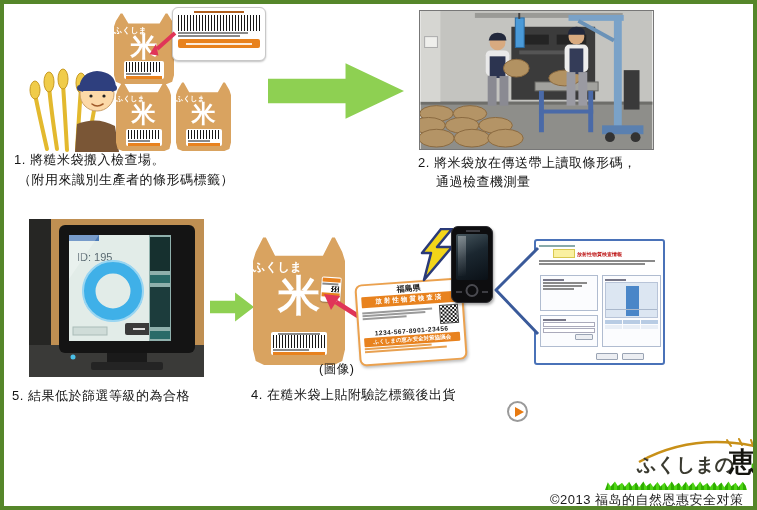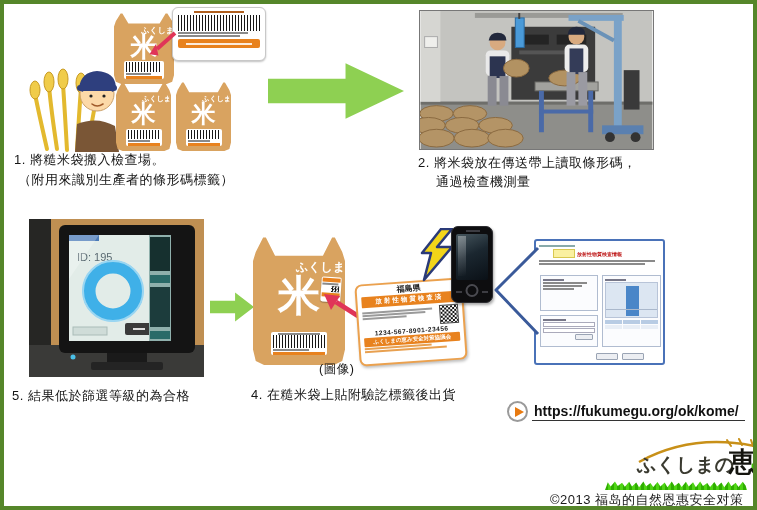--- a/index.html
+++ b/index.html
@@ -8,21 +8,21 @@
             border:4px solid #55862a; overflow:hidden; }
   .abs { position:absolute; }
 
   
   .cap { position:absolute; font-size:13px; color:#151515; letter-spacing:.5px; white-space:nowrap; }
 
   
   .bag { position:absolute; }
   .bag-shape { position:absolute; inset:0; background:#d9a360;
     clip-path:polygon(0 20%,3% 13%,11% 2%,14% 2%,24% 16%,76% 16%,86% 2%,89% 2%,97% 13%,100% 20%,100% 88%,97% 97%,88% 100%,12% 100%,3% 97%,0 88%); }
-  .bag-brand { position:absolute; left:0; right:0; text-align:right; color:#fff; font-weight:bold; }
+  .bag-brand { position:absolute; left:0; right:0; text-align:left; color:#fff; font-weight:bold; }
   .bag-kanji { position:absolute; left:0; right:0; text-align:center; color:#fff; font-weight:bold; line-height:1; }
   .bag-label { position:absolute; left:50%; transform:translateX(-50%); background:#fff; border-radius:2px; padding:1px 2px 0; }
   .bars { width:100%; background:repeating-linear-gradient(90deg,#161616 0 1px,#fff 1px 3px); }
   .orange-line { width:100%; height:3px; background:#e8821e; margin-top:1px; }
   .tinybar { background:#8a8a8a; height:2px; margin:1px 0; }
 
   
   .garrow { position:absolute; background:#8ed052;
     clip-path:polygon(0 29%,57% 29%,57% 2%,100% 50%,57% 98%,57% 71%,0 71%); }
 
@@ -358,21 +358,20 @@
         <div class="wp-td"></div>
       </div>
     </div>
     <div class="wp-row" style="position:absolute;left:60px;bottom:3px;gap:4px">
       <div class="wp-btn"></div>
       <div class="wp-btn"></div>
     </div>
   </div>
 
   <div class="play-icon" style="left:503px;top:397px"></div>
-  <a class="url abs" style="left:528px;top:399px;text-decoration:none">https://fukumegu.org/ok/kome/</a>
 
   <div class="abs" style="left:627px;top:432px;width:154px;height:46px">
     <svg class="abs" style="left:0;top:0" width="154" height="46" viewBox="0 0 154 46">
       <path d="M8 26 Q70 -8 146 16" stroke="#c89018" stroke-width="2.5" fill="none"></path>
       <g stroke="#c89018" stroke-width="2" stroke-linecap="round">
         <line x1="96" y1="4" x2="100" y2="10"></line>
           <line x1="108" y1="3" x2="111" y2="9"></line>
         <line x1="120" y1="4" x2="122" y2="10"></line>
           <line x1="132" y1="7" x2="133" y2="13"></line>
       </g>

